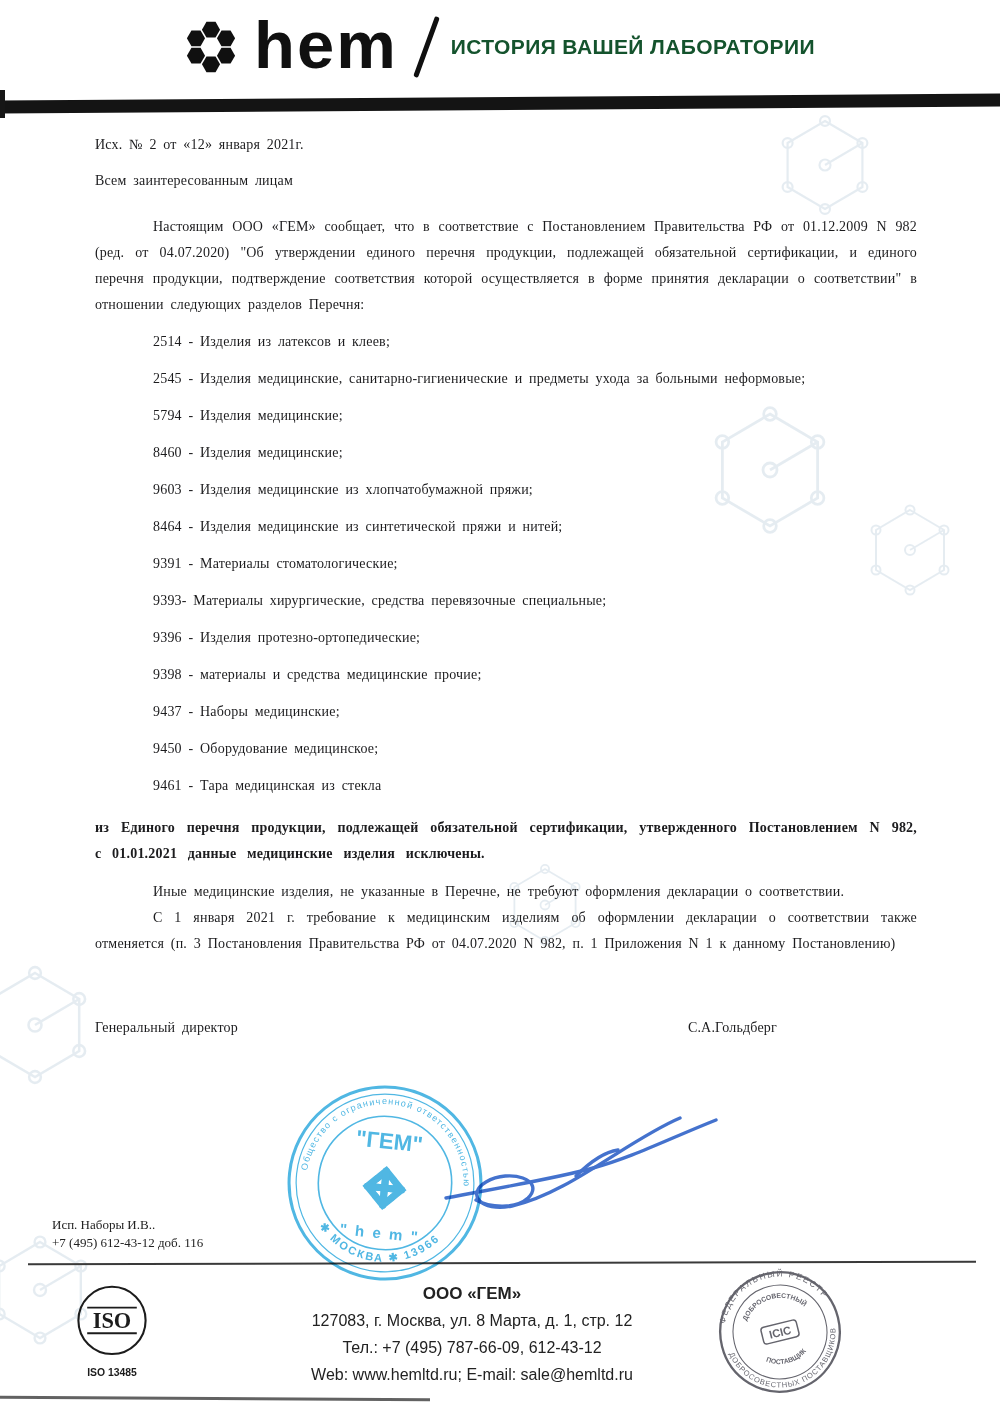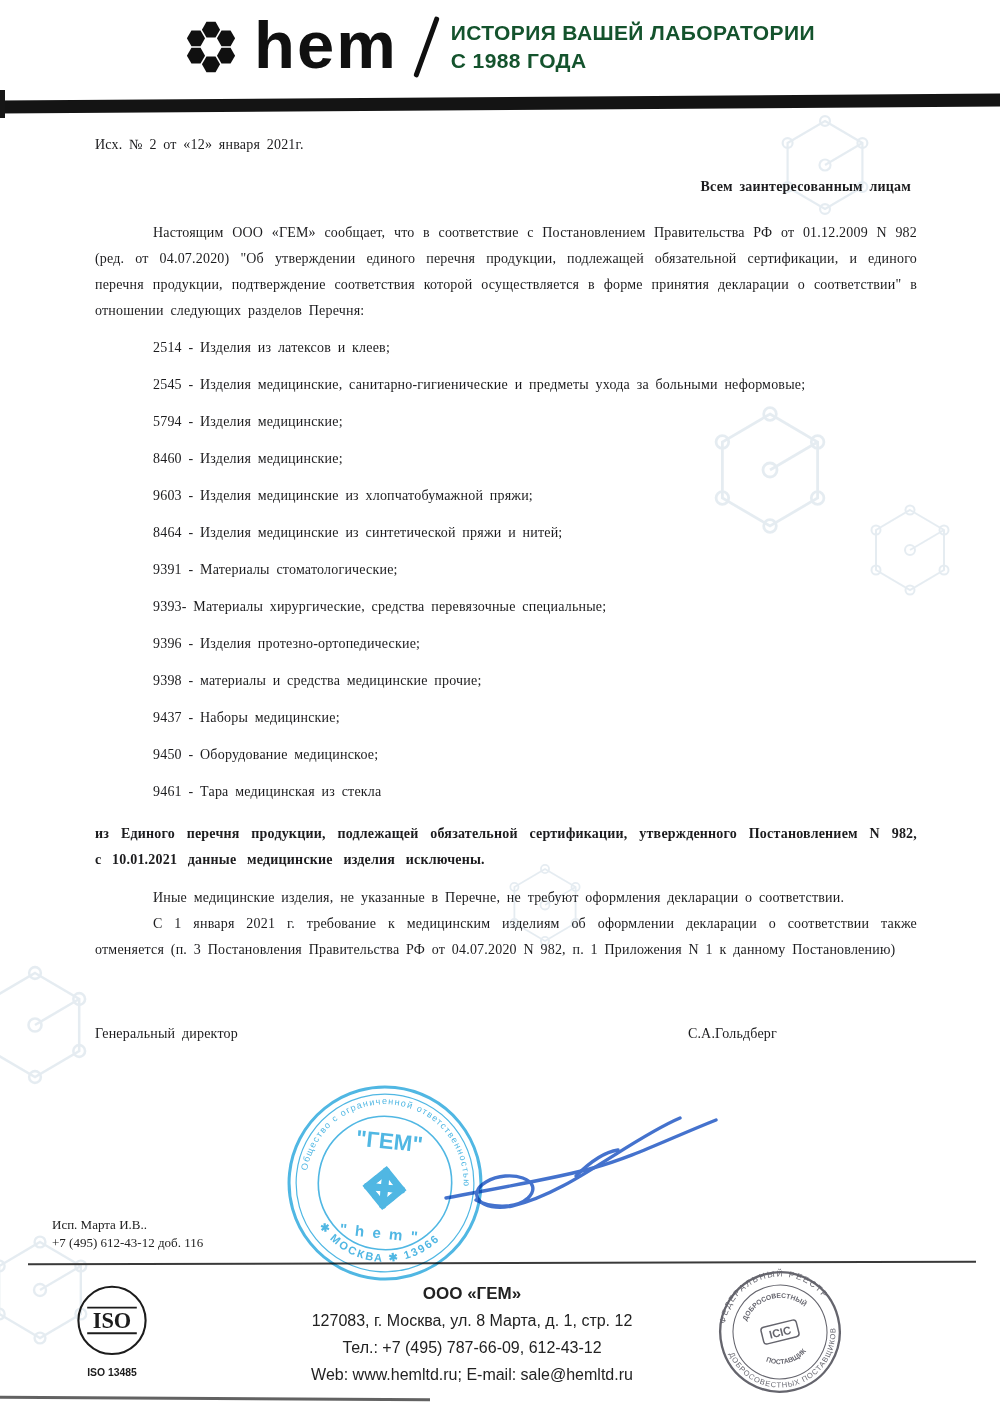--- a/index.html
+++ b/index.html
@@ -22,21 +22,21 @@
     font-size:67px; line-height:1; letter-spacing:2px; color:#101010;
     margin-left:10px; margin-top:-6px;
   }
   .slash { width:5px; height:64px; background:#101010; transform:rotate(20deg); margin:0 22px 0 26px; border-radius:2px; }
   .tagline { font-family:"Liberation Sans", sans-serif; font-weight:700; font-size:21px; line-height:28px; letter-spacing:0.4px; color:#14532d; }
   .header-bar { position:absolute; top:97px; left:-6px; right:-6px; height:13px; background:#141414; transform:rotate(-0.4deg); }
 
   
   .content { position:absolute; left:95px; top:132px; width:822px; font-size:14px; line-height:26px; word-spacing:3px; letter-spacing:0.2px; }
   .ref-line { text-align:left; }
-  .addressee { text-align:right; margin-top:16px; padding-right:6px;font-weight:bold; }
+  .addressee { margin-top:10px; padding-right:6px; }
   .para { text-align:justify; text-indent:58px; margin-top:20px; }
   .list-item { text-align:justify; text-indent:58px; margin-top:11px; }
   .conclusion { text-align:justify; font-weight:bold; margin-top:16px; word-spacing:7px; }
   .note { text-align:justify; text-indent:58px; margin-top:12px; }
   .final { text-align:justify; text-indent:58px; }
   .sig-row { display:flex; margin-top:58px; align-items:flex-end; }
   .sig-name { margin-left:auto; margin-right:140px; }
 
   .executor { position:absolute; left:52px; top:1216px; font-size:13px; line-height:18px; color:#222; }
 
@@ -106,21 +106,20 @@
           <use href="#hx" transform="translate(18.2,10.5)"></use>
           <use href="#hx" transform="translate(0,21)"></use>
           <use href="#hx" transform="translate(-18.2,10.5)"></use>
           <use href="#hx" transform="translate(-18.2,-10.5)"></use>
         </g>
       </svg>
       <div class="logo-text">hem</div>
       <div class="slash"></div>
       <div class="tagline">
         <div>ИСТОРИЯ ВАШЕЙ ЛАБОРАТОРИИ</div>
-        <div>С 1988 ГОДА</div>
       </div>
     </div>
     <div class="header-bar"></div>
   </div>
 
   <div class="content">
     <div class="ref-line">Исх. № 2 от «12» января 2021г.</div>
     <div class="addressee">Всем заинтересованным лицам</div>
     <p class="para">Настоящим ООО «ГЕМ» сообщает, что в соответствие с Постановлением Правительства РФ от 01.12.2009 N 982 (ред. от 04.07.2020) "Об утверждении единого перечня продукции, подлежащей обязательной сертификации, и единого перечня продукции, подтверждение соответствия которой осуществляется в форме принятия декларации о соответствии" в отношении следующих разделов Перечня:</p>
 
@@ -131,21 +130,21 @@
     <p class="list-item">9603 - Изделия медицинские из хлопчатобумажной пряжи;</p>
     <p class="list-item">8464 - Изделия медицинские из синтетической пряжи и нитей;</p>
     <p class="list-item">9391 - Материалы стоматологические;</p>
     <p class="list-item">9393- Материалы хирургические, средства перевязочные специальные;</p>
     <p class="list-item">9396 - Изделия протезно-ортопедические;</p>
     <p class="list-item">9398 - материалы и средства медицинские прочие;</p>
     <p class="list-item">9437 - Наборы медицинские;</p>
     <p class="list-item">9450 - Оборудование медицинское;</p>
     <p class="list-item">9461 - Тара медицинская из стекла</p>
 
-    <p class="conclusion">из Единого перечня продукции, подлежащей обязательной сертификации, утвержденного Постановлением N 982, с 10.01.2021 данные медицинские изделия исключены.</p>
+    <p class="conclusion">из Единого перечня продукции, подлежащей обязательной сертификации, утвержденного Постановлением N 982, с 01.01.2021 данные медицинские изделия исключены.</p>
     <p class="note">Иные медицинские изделия, не указанные в Перечне, не требуют оформления декларации о соответствии.</p>
     <p class="final">С 1 января 2021 г. требование к медицинским изделиям об оформлении декларации о соответствии также отменяется (п. 3 Постановления Правительства РФ от 04.07.2020 N 982, п. 1 Приложения N 1 к данному Постановлению)</p>
 
     <div class="sig-row">
       <span>Генеральный директор</span>
       <span class="sig-name">С.А.Гольдберг</span>
     </div>
   </div>
 
   <svg class="company-stamp" viewBox="0 0 200 200">
@@ -174,21 +173,21 @@
 
   <svg class="signature-svg" viewBox="0 0 295 118">
     <g fill="none" stroke="#2b5fc7" stroke-width="3.4" stroke-linecap="round" opacity="0.88">
       <path d="M 252 12 C 200 34, 140 88, 84 100 C 52 106, 38 88, 58 76 C 82 62, 118 74, 100 92 C 88 103, 62 102, 48 94"></path>
       <path d="M 18 92 C 70 82, 130 72, 165 62 C 205 51, 238 34, 288 14"></path>
       <path d="M 148 70 C 160 58, 176 46, 190 44"></path>
     </g>
   </svg>
 
   <div class="executor">
-    <div>Исп. Марта И.В..</div>
+    <div>Исп. Наборы И.В..</div>
     <div>+7 (495) 612-43-12 доб. 116</div>
   </div>
 
   <div class="footer-divider"></div>
 
   <div class="footer-block">
     <div class="footer-company">ООО «ГЕМ»</div>
     <div>127083, г. Москва, ул. 8 Марта, д. 1, стр. 12</div>
     <div>Тел.: +7 (495) 787-66-09, 612-43-12</div>
     <div>Web: www.hemltd.ru; E-mail: sale@hemltd.ru</div>

